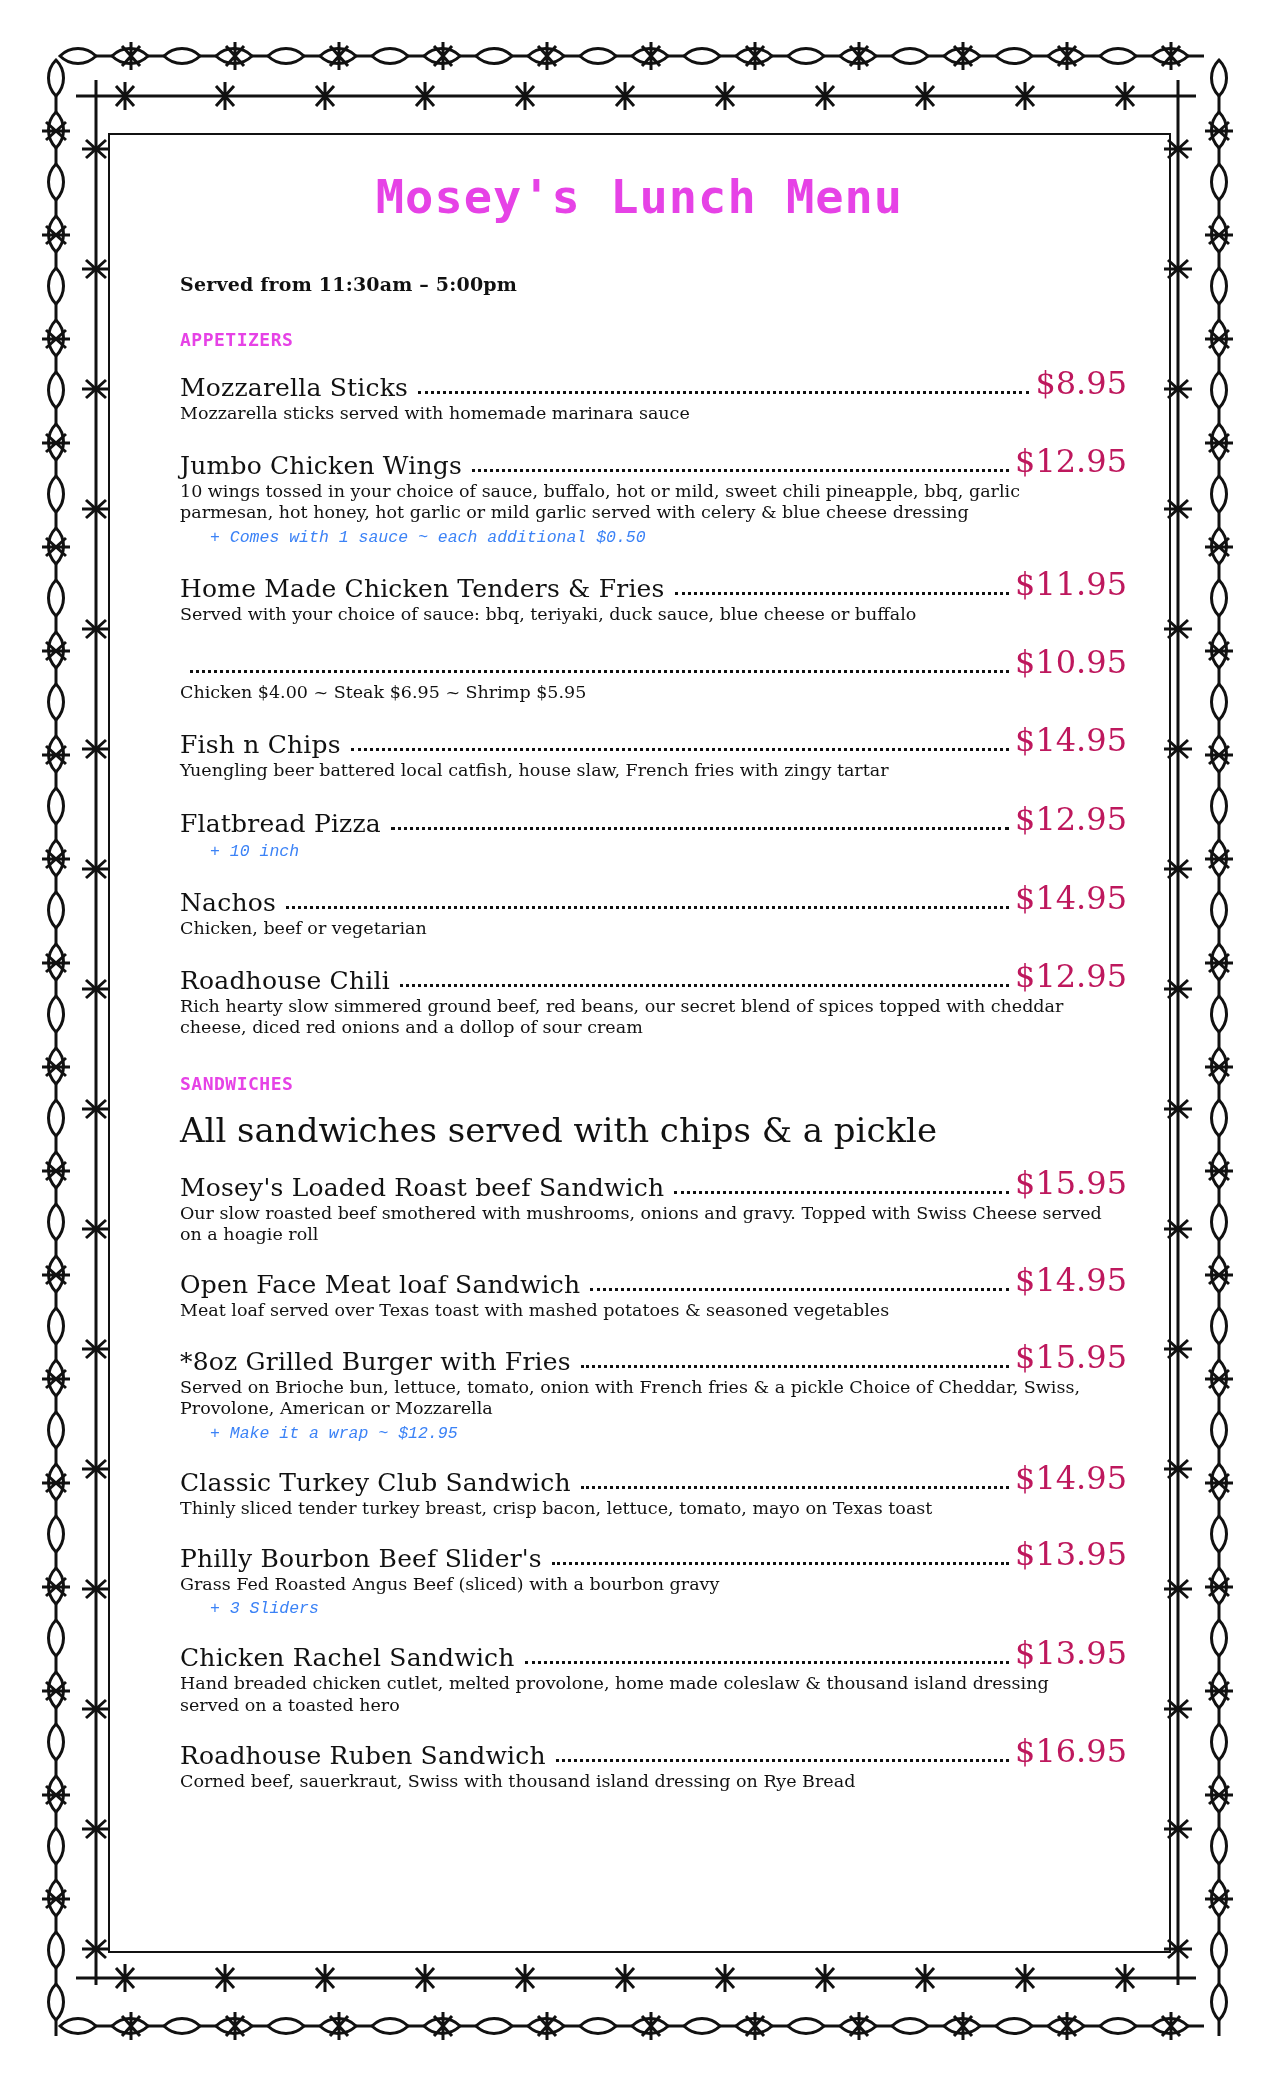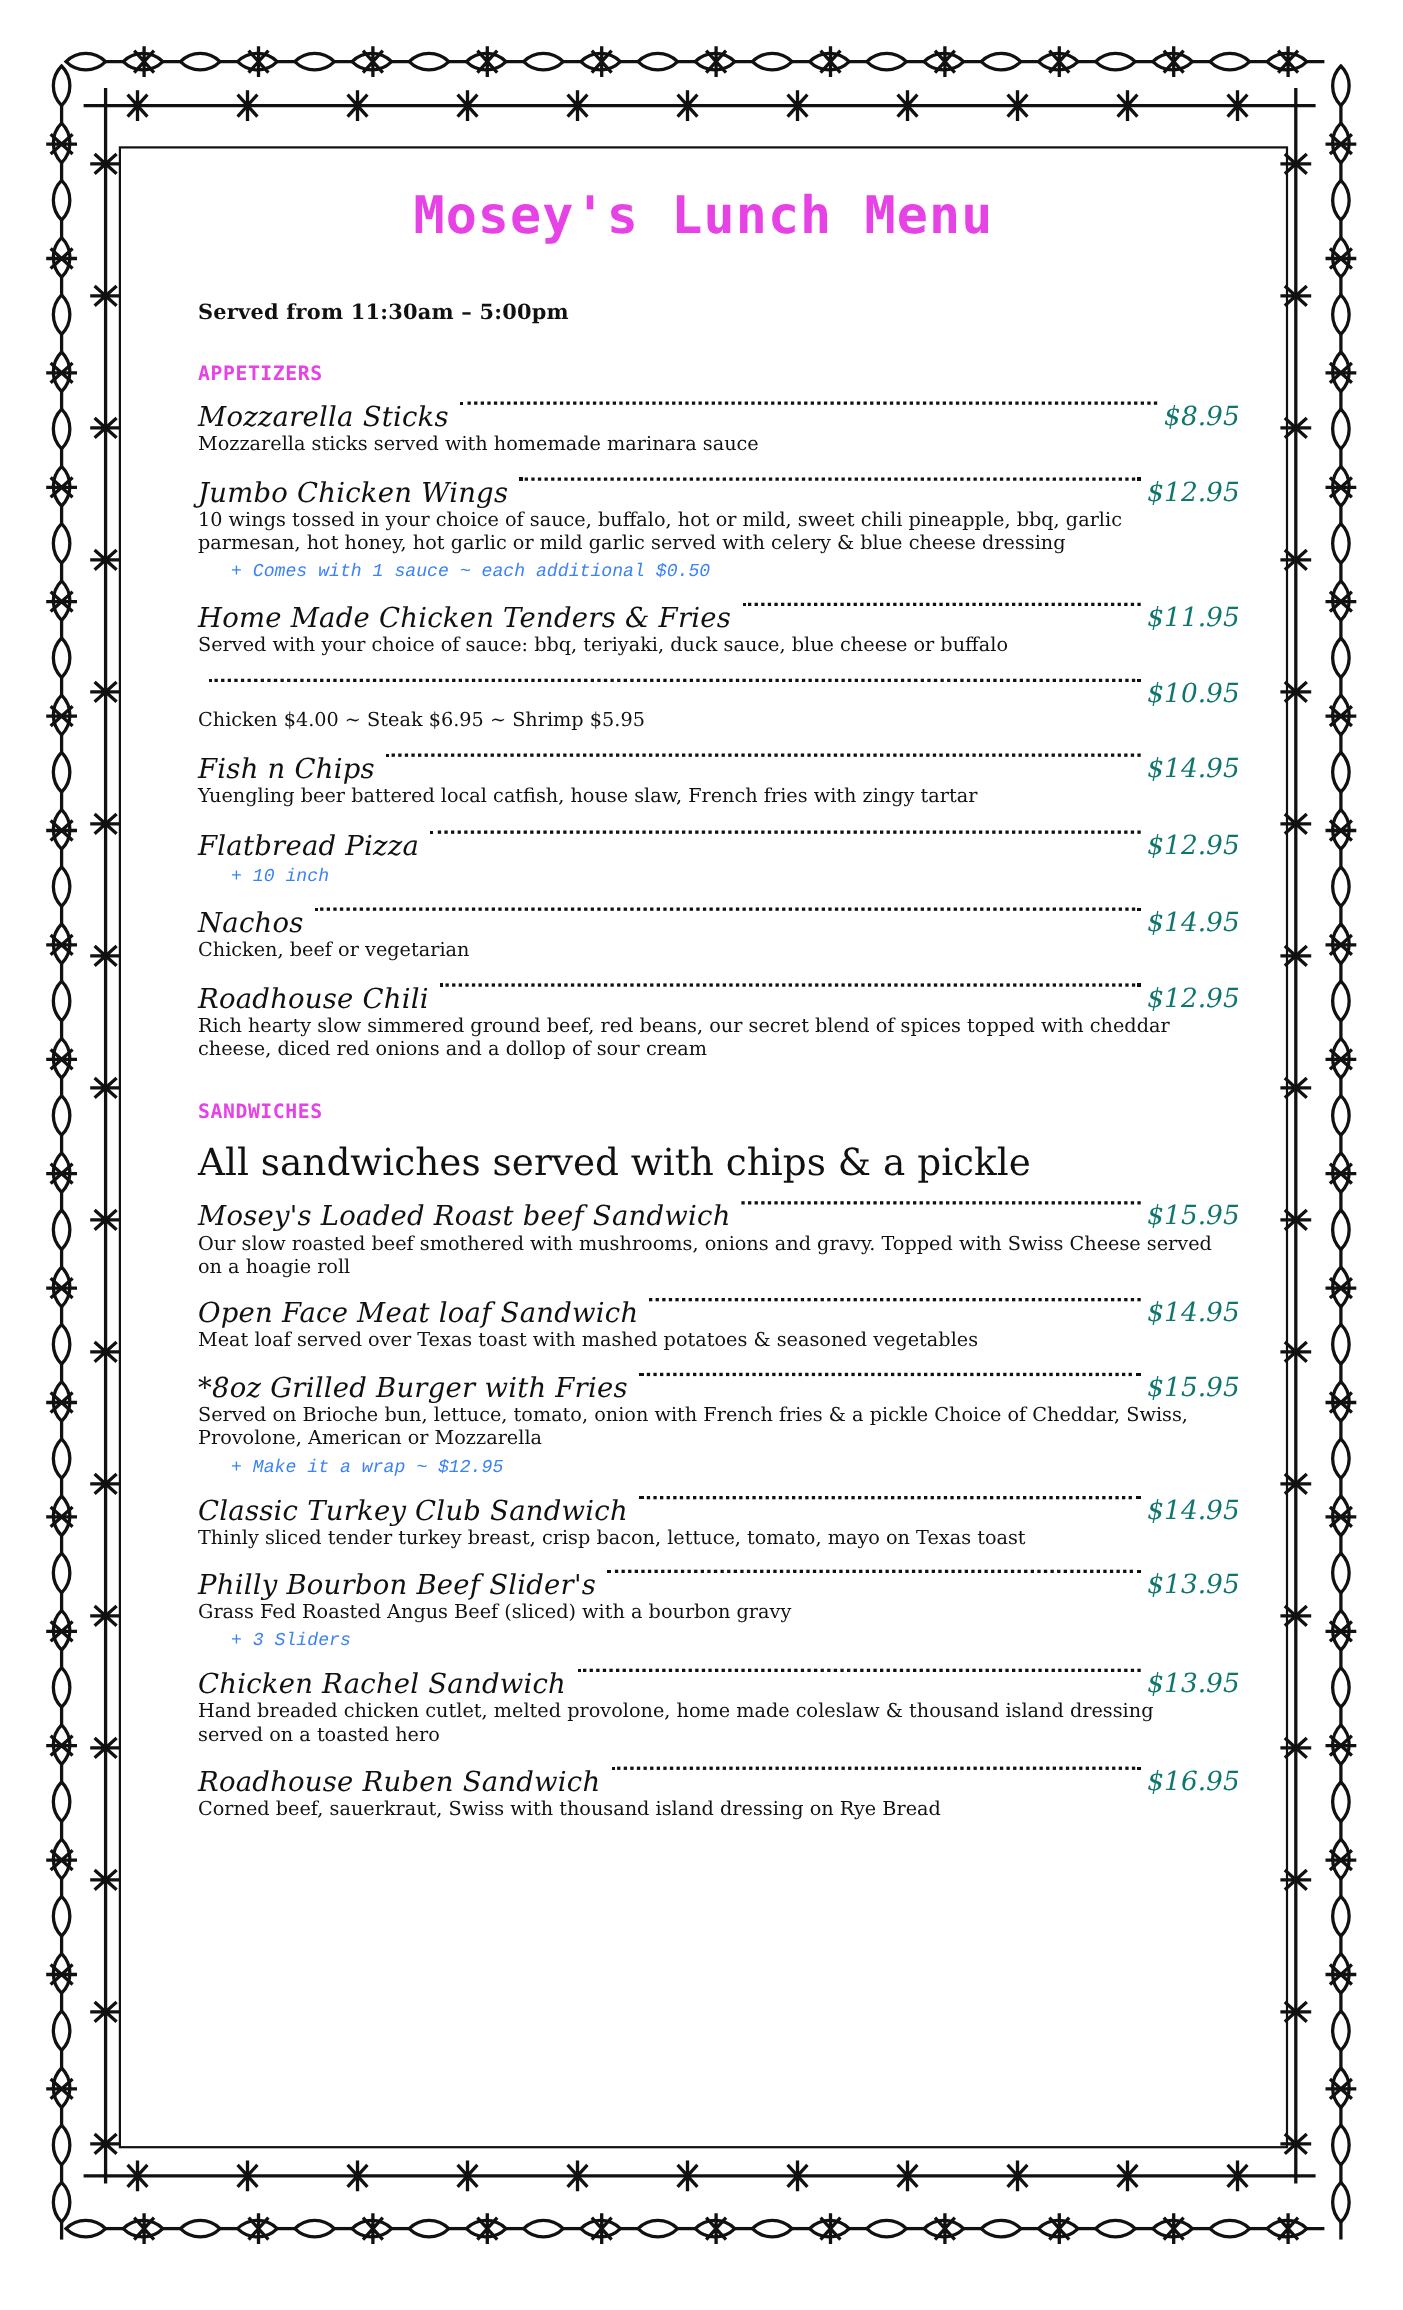--- a/index.html
+++ b/index.html
@@ -81,41 +81,40 @@
     margin: 14px 0 0 0;
     padding: 0 0 0 28px;
   }
 
   .item {
     margin: 0 0 18px 0;
   }
 
   .item-head {
     display: flex;
-    align-items: flex-start;
+    align-items: flex-end;
     width: 100%;
     font-family: "DejaVu Serif", serif;
-    font-style: italic;
   }
   .item-name {
     font-size: 25px;
     color: #111;
     white-space: nowrap;
     letter-spacing: .2px;
   }
   .leader {
     flex: 1 1 auto;
     border-bottom: 3px dotted #111;
     margin: 0 6px 8px 10px;
     height: 1px;
     min-width: 18px;
   }
   .item-price {
-    font-size: 24px;
-    color: #0f766e;
+    font-size: 32px;
+    color: #be185d;
     white-space: nowrap;
   }
 
   .item-desc {
     font-family: "DejaVu Serif", serif;
     font-size: 17.5px;
     color: #111;
     line-height: 1.22;
     margin-top: 1px;
     max-width: 930px;

